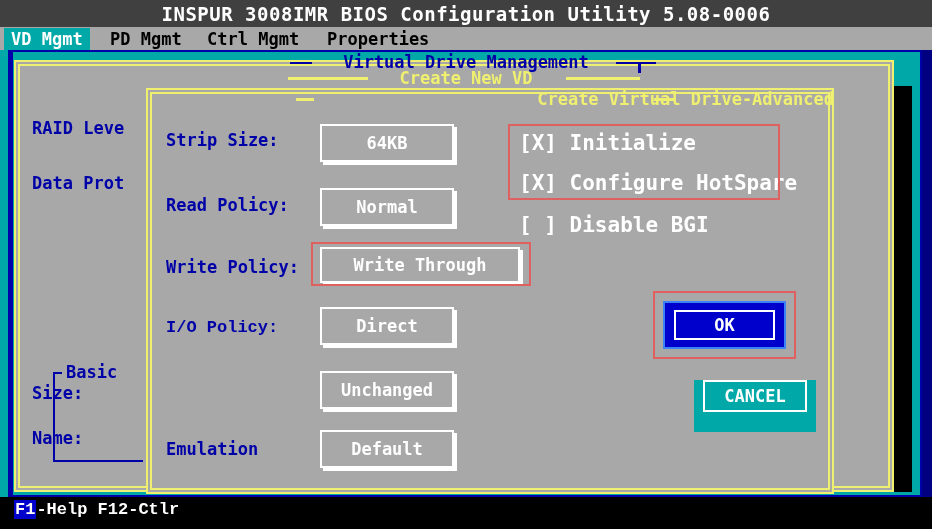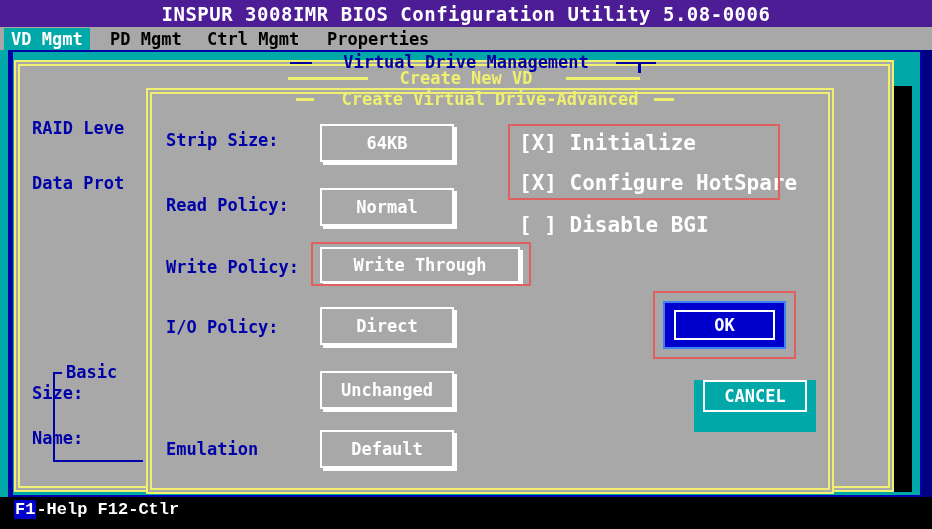--- a/index.html
+++ b/index.html
@@ -16,21 +16,21 @@
     font-family: "DejaVu Sans Mono", "Liberation Mono", monospace;
     font-weight: bold;
     -webkit-font-smoothing: none;
   }
 
   
   #titlebar {
     position: absolute;
     left: 0; top: 0;
     width: 932px; height: 27px;
-    background: #4c1d95;
+    background: #404040;
   }
   #titlebar .title-text {
     position: absolute;
     left: 0; top: 3px;
     width: 932px;
     text-align: center;
     color: #ffffff;
     font-size: 19px;
     letter-spacing: 0.5px;
     white-space: pre;
@@ -176,21 +176,21 @@
     width: 680px; height: 398px;
     border: 2px solid #f0f070;
     box-sizing: border-box;
     z-index: 9;
     pointer-events: none;
   }
   #adv-title {
     position: absolute;
     left: 146px; top: 89px;
     width: 688px;
-    text-align: center;
+    text-align: right;
     color: #f0f070;
     font-size: 17px;
     white-space: pre;
     z-index: 10;
   }
   #adv-rule-left {
     position: absolute;
     left: 296px; top: 98px;
     width: 18px; height: 3px;
     background: #f0f070;
@@ -412,21 +412,21 @@
 
   <div class="form-label" style="left:166px; top:131px;">Strip Size:</div>
   <div class="value-box" style="left:320px; top:124px; width:134px; height:38px;">64KB</div>
 
   <div class="form-label" style="left:166px; top:196px;">Read Policy:</div>
   <div class="value-box" style="left:320px; top:188px; width:134px; height:38px;">Normal</div>
 
   <div class="form-label" style="left:166px; top:258px;">Write Policy:</div>
   <div class="value-box" style="left:320px; top:247px; width:200px; height:36px;">Write Through</div>
 
-  <div class="form-label" style="left:166px; top:318px;">I/O Policy:</div>
+  <div class="form-label" style="left:166px; top:318px;font-family:Liberation Mono, monospace;">I/O Policy:</div>
   <div class="value-box" style="left:320px; top:307px; width:134px; height:38px;">Direct</div>
 
   <div class="value-box" style="left:320px; top:371px; width:134px; height:38px;">Unchanged</div>
 
   <div class="form-label" style="left:166px; top:440px;">Emulation</div>
   <div class="value-box" style="left:320px; top:430px; width:134px; height:38px;">Default</div>
 
   <div class="checkbox-row" style="left:519px; top:131px;">[X] Initialize</div>
   <div class="checkbox-row" style="left:519px; top:171px;">[X] Configure HotSpare</div>
   <div class="checkbox-row" style="left:519px; top:213px;">[ ] Disable BGI</div>

